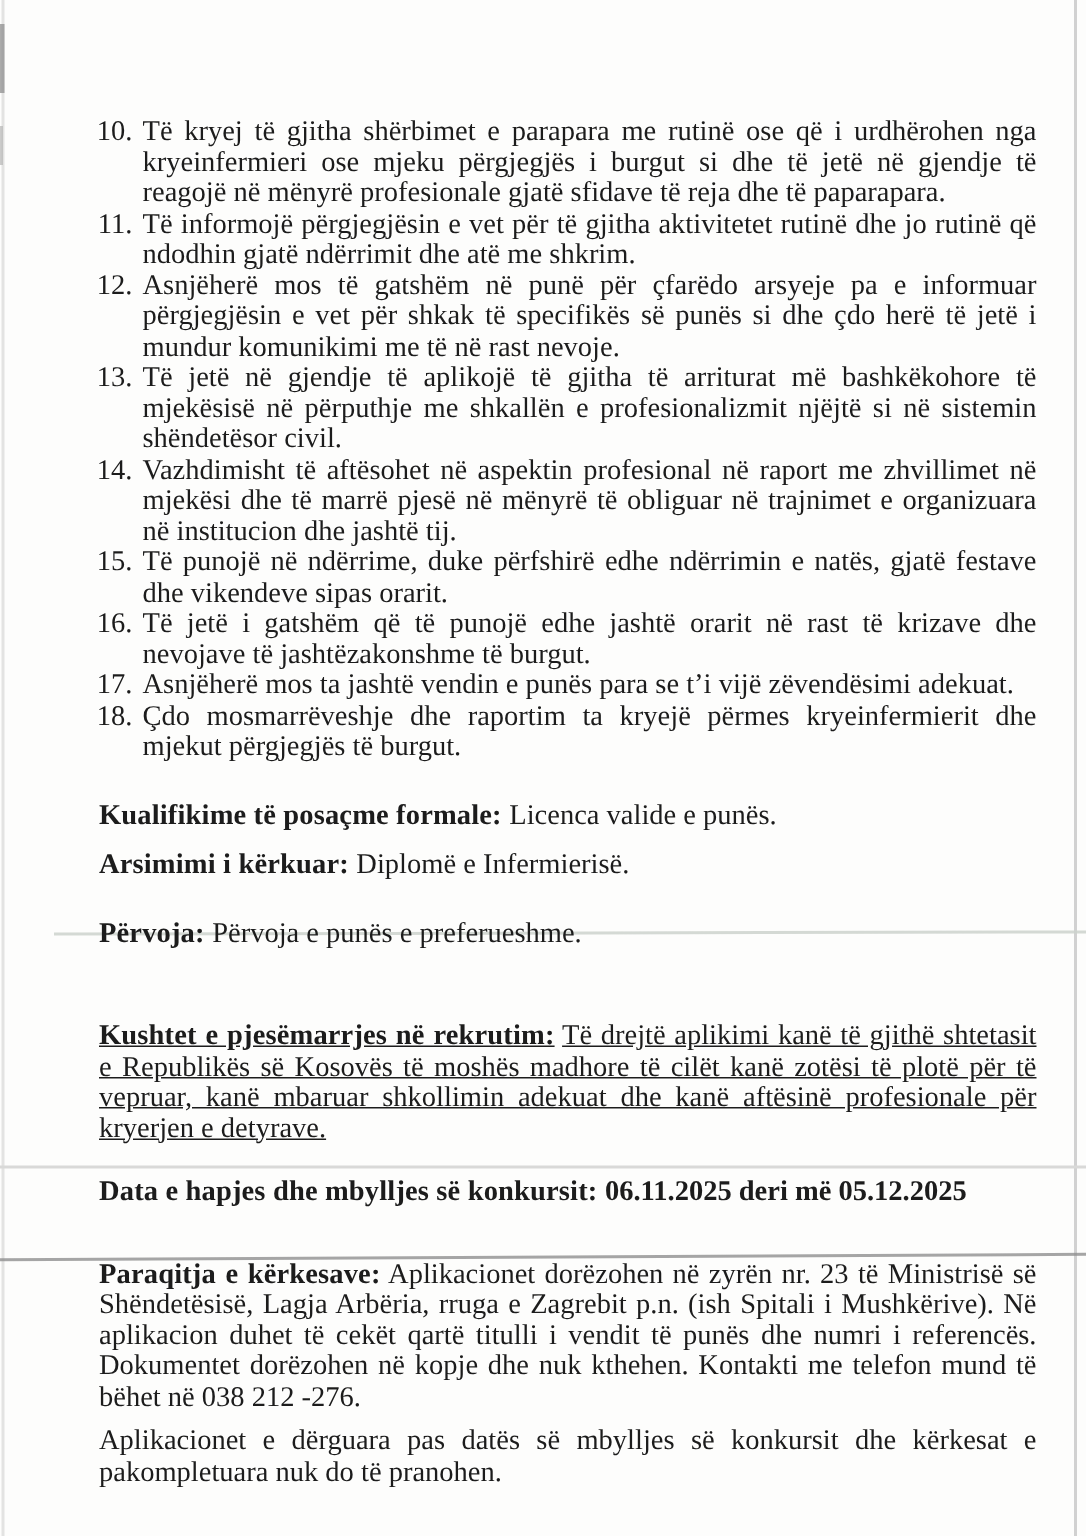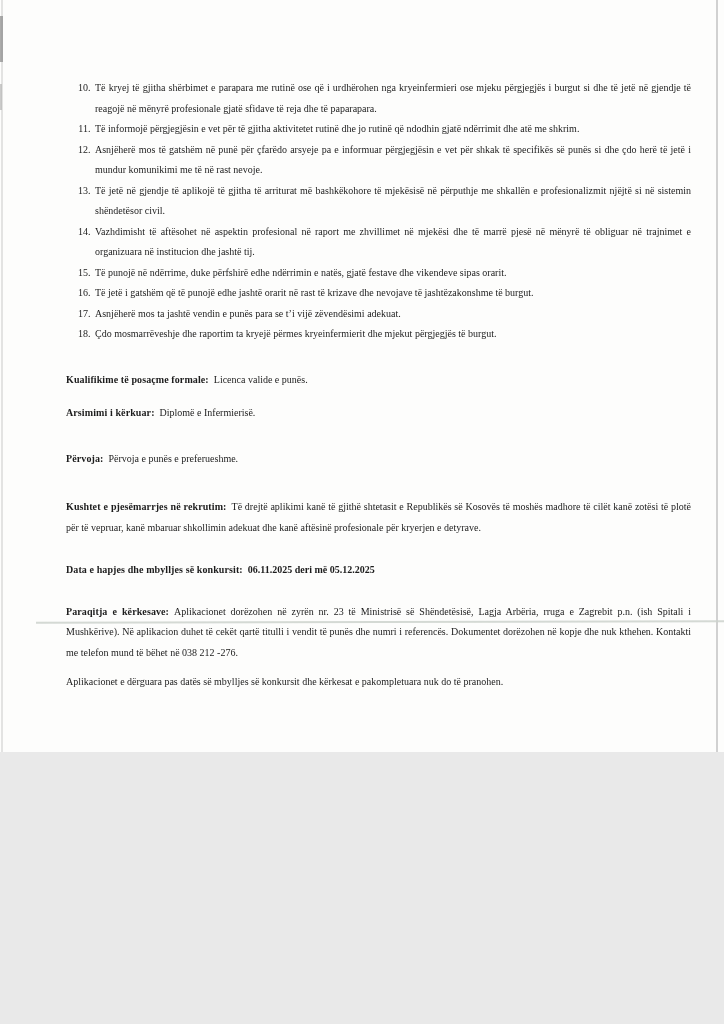--- a/index.html
+++ b/index.html
@@ -1,48 +1,48 @@
 <!DOCTYPE html>
 <html lang="sq"><head>
 <meta charset="utf-8">
 <style>
   html,body{margin:0;padding:0;background:#e9e9e9;}
   .page{
     position:relative;
-    width:724px;height:752px;
+    width:724px;height:1024px;
     margin:0 auto;
     background:#fdfdfc;
     overflow:hidden;
     font-family:"Liberation Serif","DejaVu Serif",serif;
     color:#1c1c1c;
-    font-size:10px;
+    font-size:19px;
     line-height:20.5px;
   }
   .content{
     position:absolute;
     top:78px;left:66px;
     width:625px;
   }
   ol.duties{
     margin:0;padding:0 0 0 27px;
     list-style:decimal;
   }
   ol.duties li{
     text-align:justify;
     margin:0;
     padding-left:2px;
   }
   .kv{margin:0;text-align:justify;}
   .kv b{margin-right:5px;letter-spacing:.1px;}
   .mt-sec{margin-top:25px;}
   .mt-first{margin-top:13px;}
-  .mt-kushtet{margin-top:28px;}
+  .mt-kushtet{margin-top:48px;text-decoration:underline;}
   .mt-proc{margin-top:9px;}
   .mt-data{margin-top:22px;}
-  .mt-paraq{margin-top:21px;}
+  .mt-paraq{margin-top:34px;}
   .mt-close{margin-top:9px;}
   .bold-all{font-weight:bold;}
   
   .artifact{position:absolute;pointer-events:none;}
   .edge-left-light{left:1px;top:0;width:2px;height:1024px;background:#e3e3e2;}
   .edge-left-dark{left:0;top:16px;width:3px;height:46px;background:#8f8f8f;opacity:.75;}
   .edge-left-dark2{left:0;top:84px;width:2px;height:26px;background:#b5b5b5;opacity:.7;}
   .edge-right{left:716px;top:0;width:2px;height:1024px;background:#c9c9c9;opacity:.85;}
   .hline-1{left:36px;top:621px;width:688px;height:2px;background:#ccd2cd;opacity:.85;transform:rotate(-0.12deg);}
   .hline-2{left:0;top:777px;width:724px;height:2px;background:#d9d9d8;}

